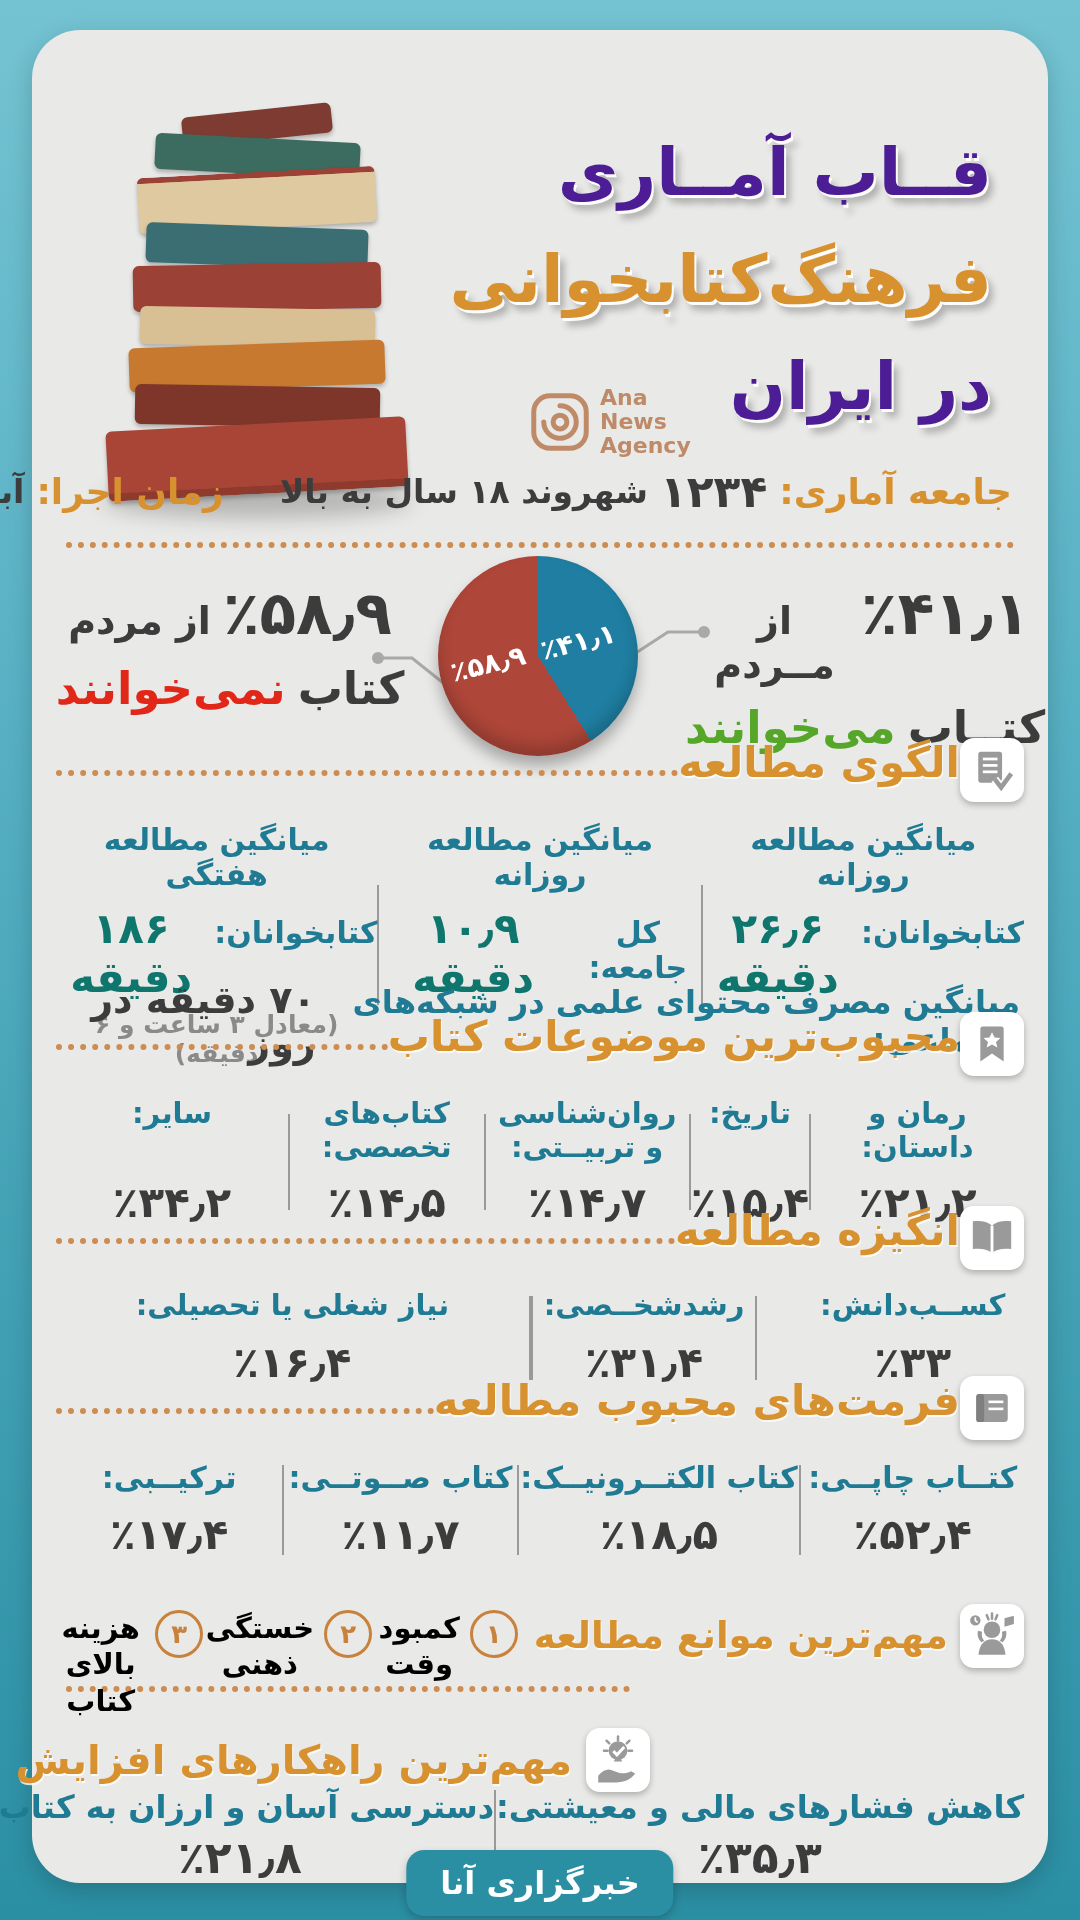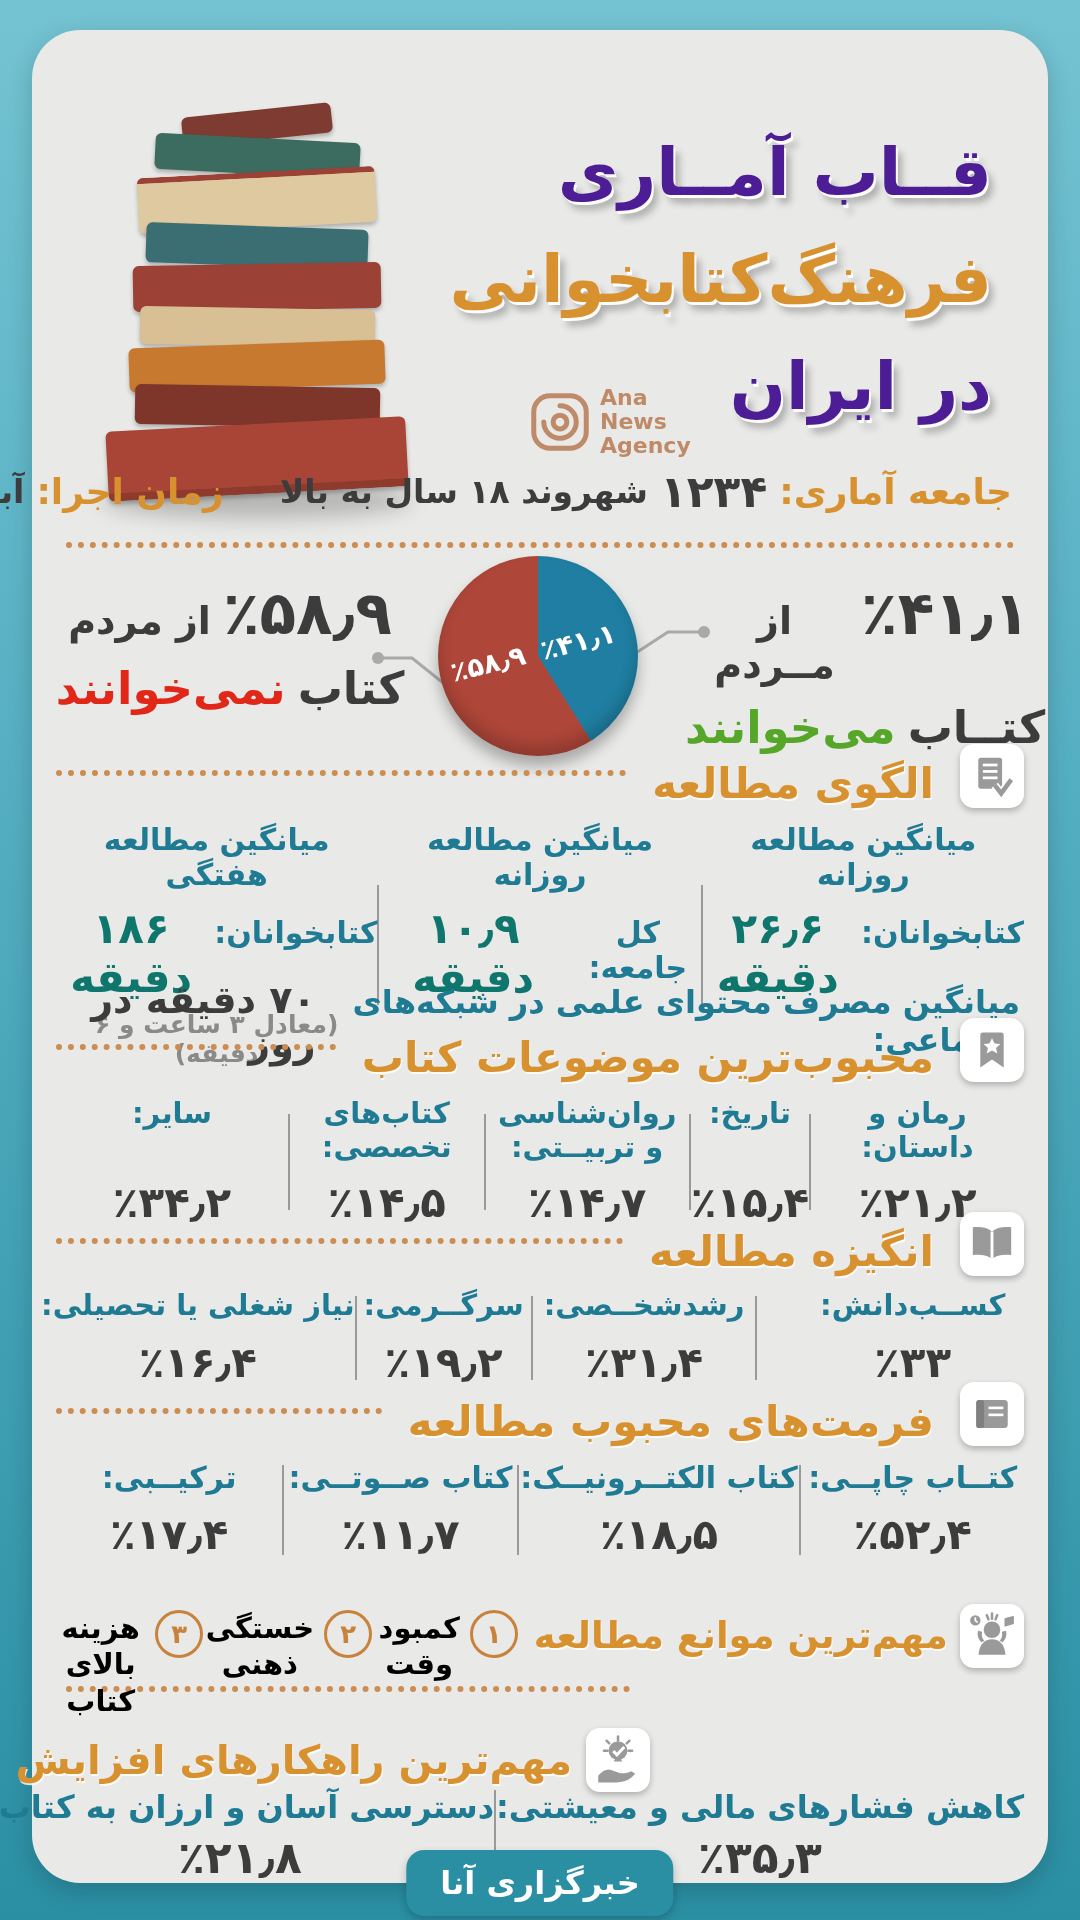--- a/index.html
+++ b/index.html
@@ -58,21 +58,21 @@
   .stat{top:578px;text-align:center;}
   .stat-line{display:flex;justify-content:center;align-items:baseline;gap:12px;}
   .stat-num{color:#3C3C3C;font-size:60px;}
   .stat-suf{color:#3C3C3C;font-size:38px;}
   .stat-l2{margin-top:14px;font-size:45px;color:#3C3C3C;display:flex;justify-content:center;gap:12px;}
   .green{color:#55A629;}
   .red{color:#E02718;}
   .stat.readers{left:700px;width:330px;}
   .stat.nonreaders{left:50px;width:360px;}
   
-  .sec{left:56px;right:56px;display:flex;align-items:flex-end;gap:26px;height:70px;}
+  .sec{left:56px;right:56px;display:flex;align-items:flex-start;gap:0;height:70px;}
   .sec .ttl{color:#D8912F;font-size:42px;white-space:nowrap;text-shadow:1px 2px 0 rgba(255,255,255,.8);}
   .sec .dots{flex:1;border-top:6px dotted #CD8C50;align-self:center;}
   .ico{width:64px;height:64px;background:#fff;border-radius:14px;box-shadow:0 3px 6px rgba(0,0,0,.25);display:flex;align-items:center;justify-content:center;flex:0 0 auto;}
   .sec1{top:738px;} .sec2{top:1012px;} .sec3{top:1206px;} .sec4{top:1376px;}
   .sec6{top:1712px;}
   
   .cols{left:56px;right:56px;display:flex;align-items:flex-start;}
   .col{text-align:center;}
   .vdiv{width:2px;background:#9a9a9a;align-self:center;flex:0 0 auto;}
   .pat{top:822px;}
@@ -330,24 +330,20 @@
   <div class="col" style="flex:0 0 23%;padding-left:44px;">
     <div class="label">کســب‌دانش:</div>
     <div class="value">٪۳۳</div>
   </div>
   <div class="vdiv"></div>
   <div class="col" style="flex:0 0 23%;">
     <div class="label">رشدشخــصی:</div>
     <div class="value">٪۳۱٫۴</div>
   </div>
   <div class="vdiv"></div>
-  <div class="col" style="flex:0 0 18%;">
-    <div class="label">سرگــرمی:</div>
-    <div class="value">٪۱۹٫۲</div>
-  </div>
   <div class="vdiv"></div>
   <div class="col" style="flex:1;">
     <div class="label">نیاز شغلی یا تحصیلی:</div>
     <div class="value">٪۱۶٫۴</div>
   </div>
 </div>
 
 <div class="abs sec sec4">
   <div class="ico">
     <svg viewBox="0 0 48 48" width="42" height="42">

